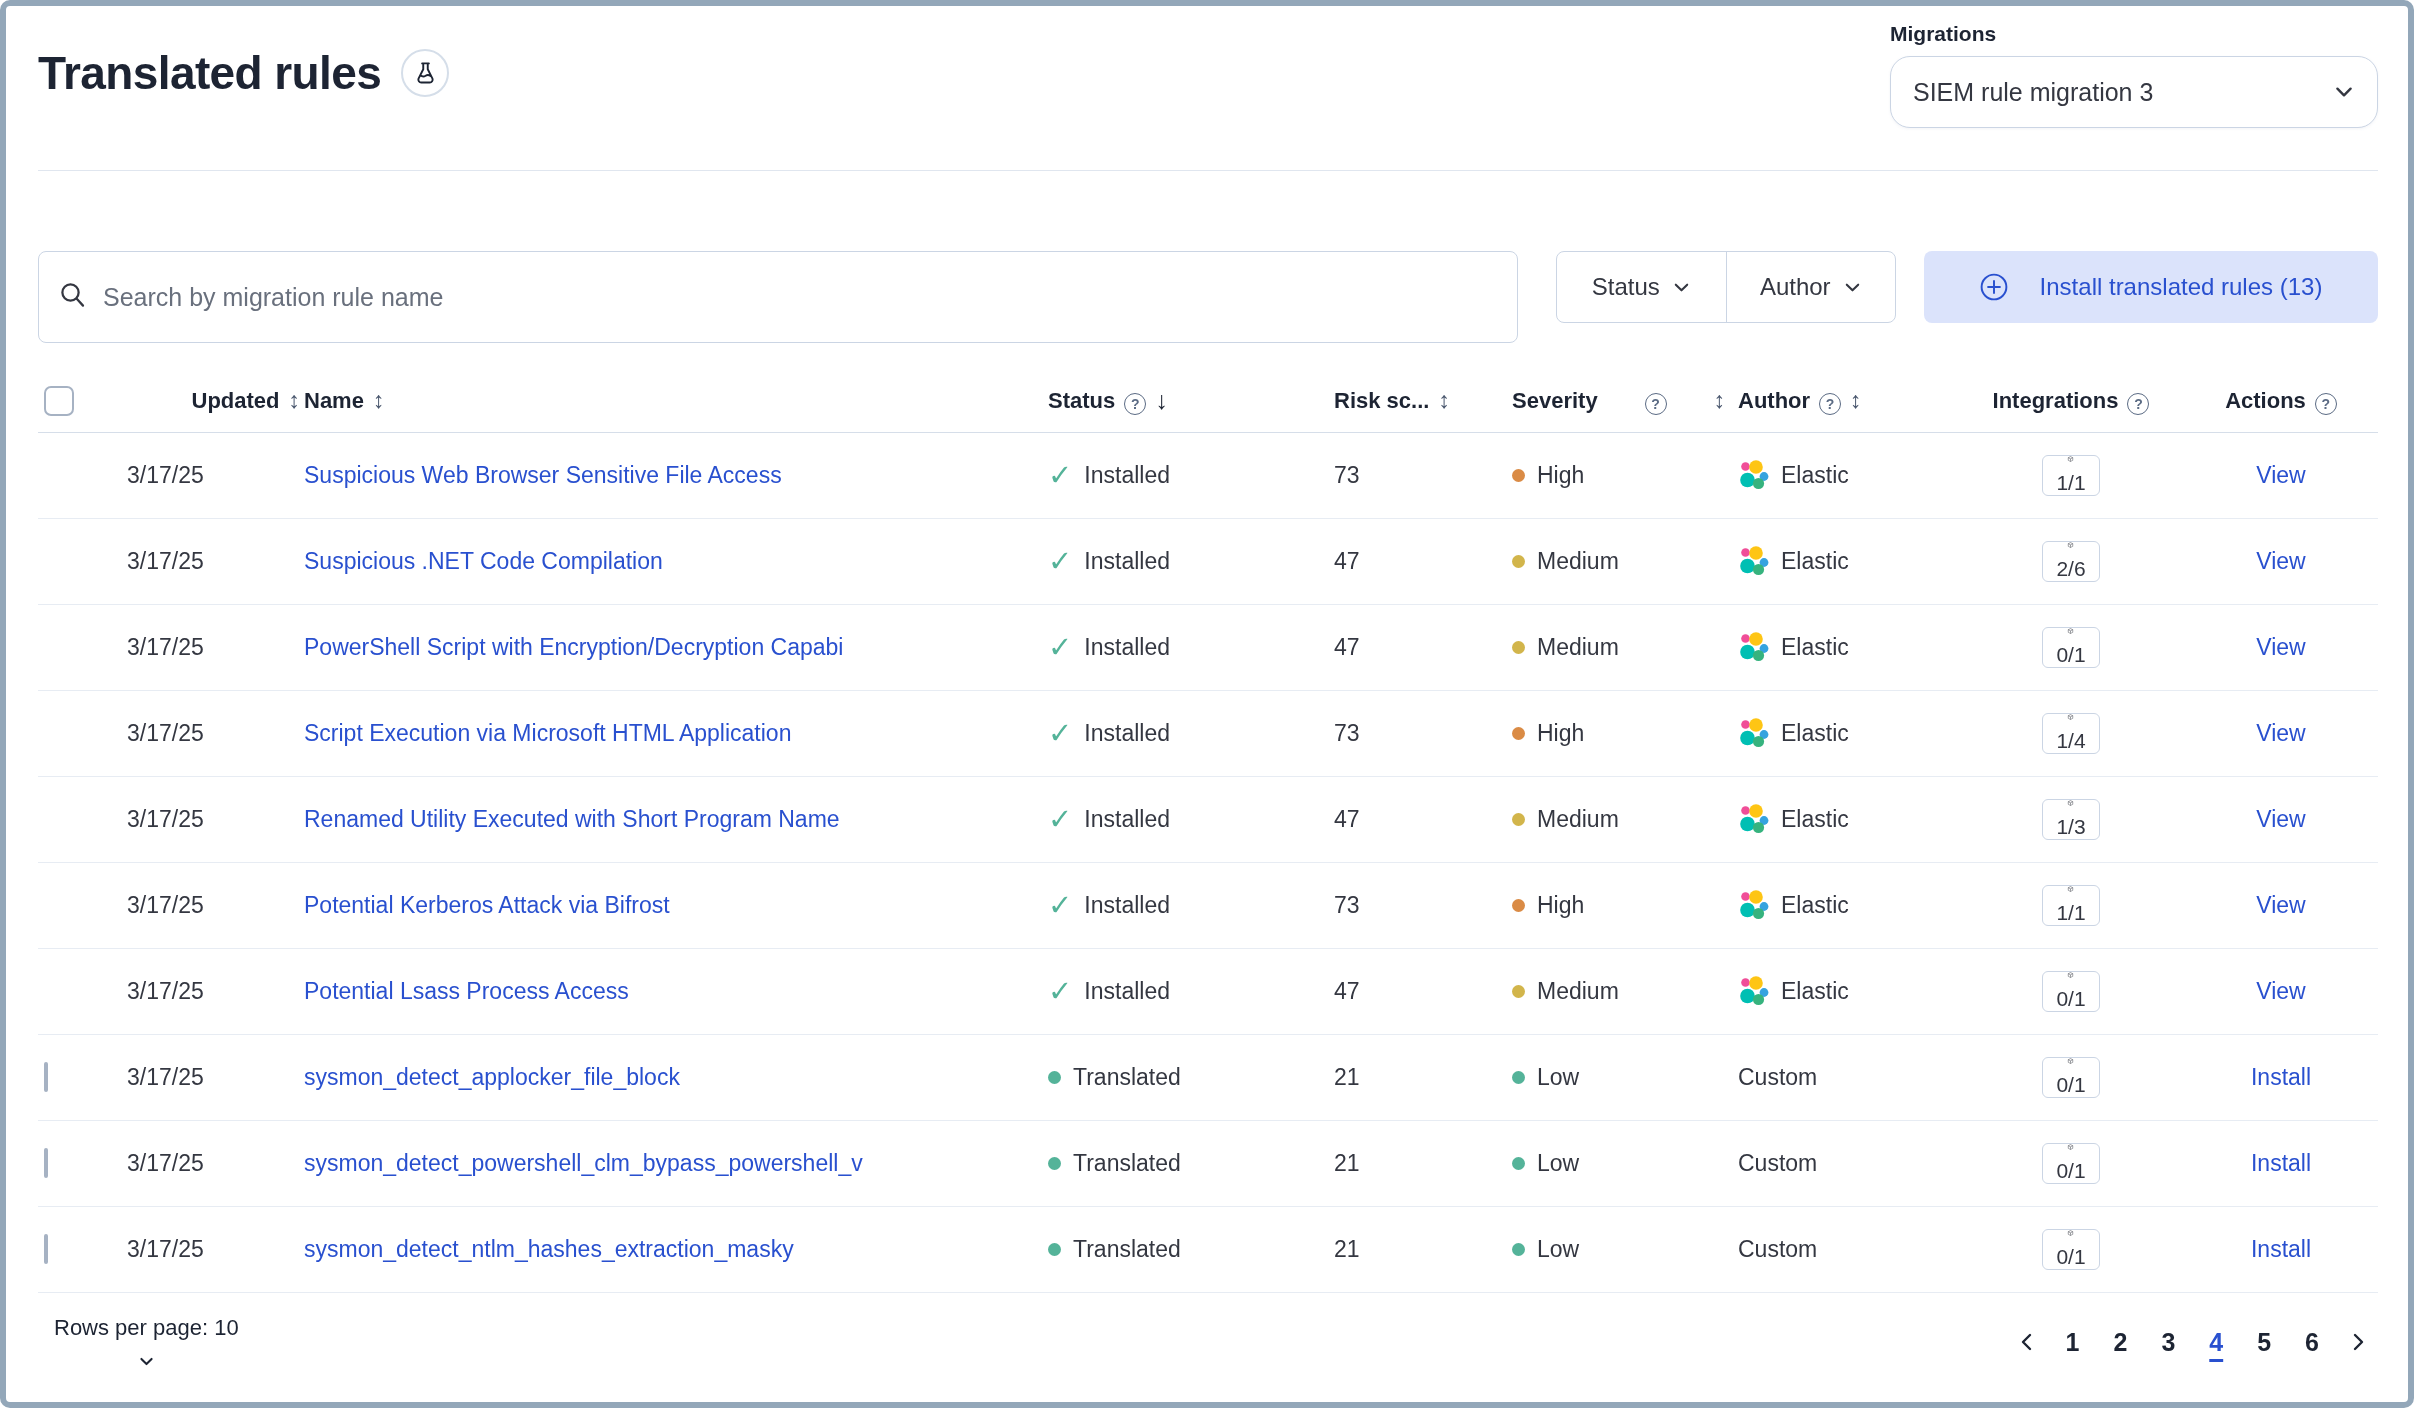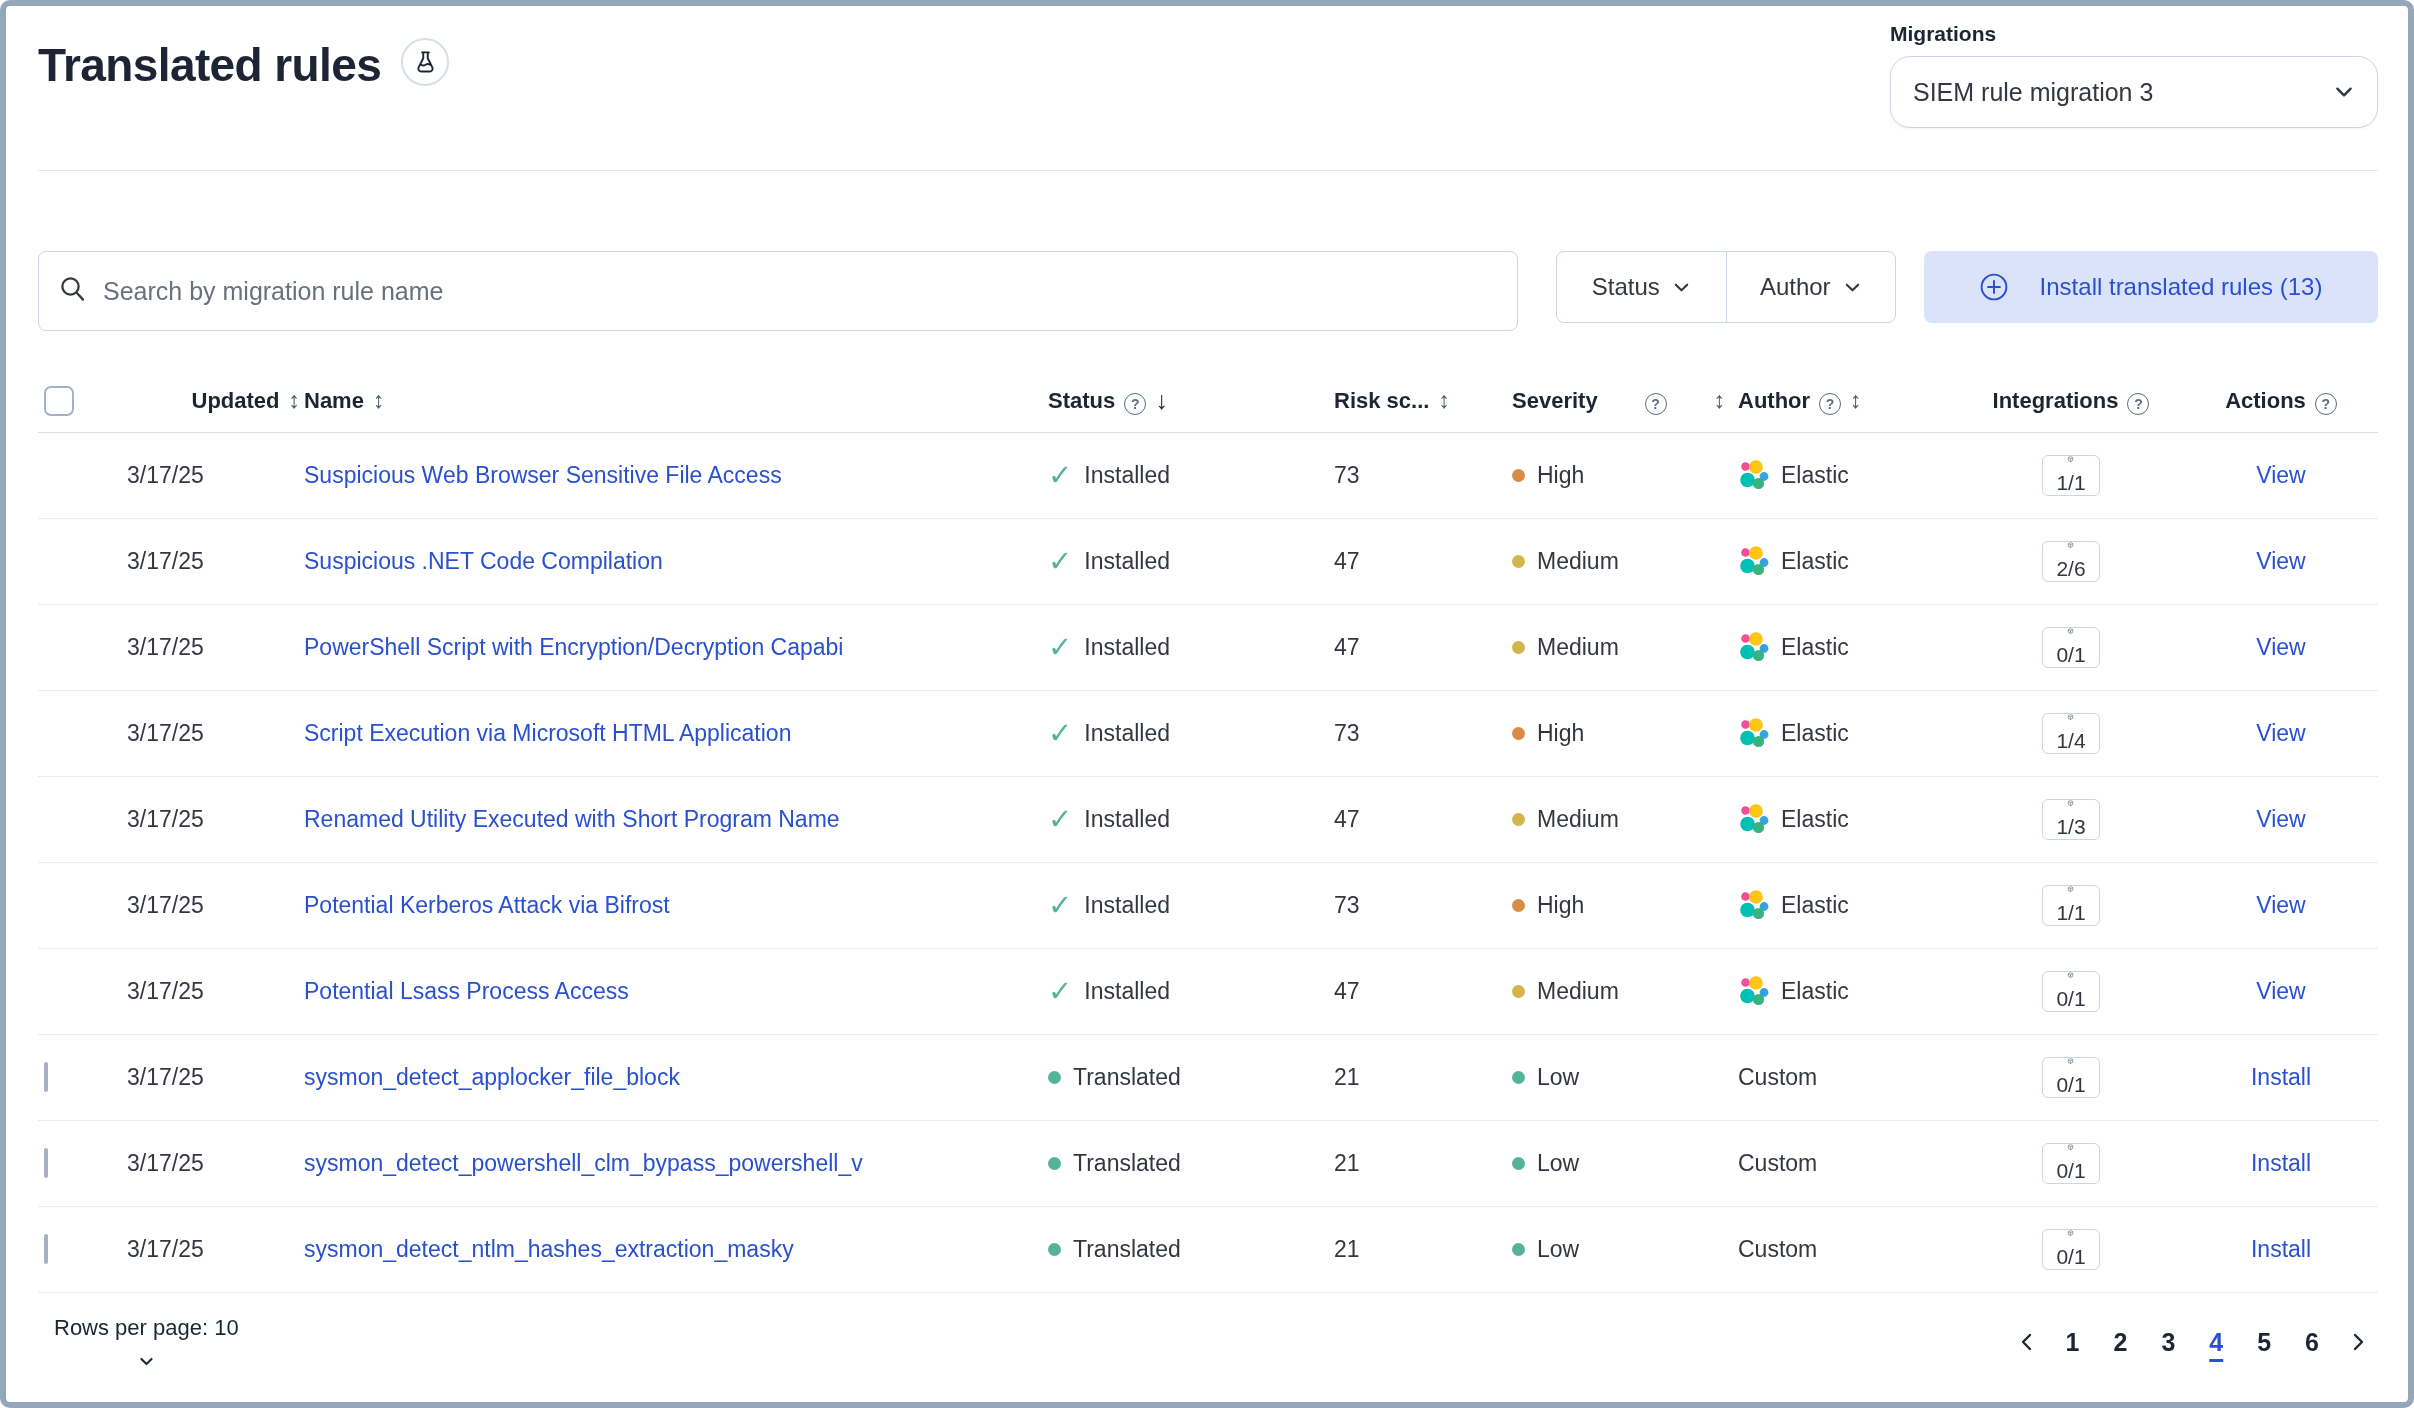--- a/index.html
+++ b/index.html
@@ -9,34 +9,34 @@
     --c-row_border:#E7ECF3; --c-muted:#646A77; --c-frame:#93a7b9;
   }
   *{box-sizing:border-box;}
   body{margin:0;width:2414px;height:1408px;background:#fff;position:relative;
        font-family:"Liberation Sans","DejaVu Sans",sans-serif;color:var(--c-text);overflow:hidden;}
   .frame{position:absolute;inset:0;border:6px solid var(--c-frame);border-radius:10px;pointer-events:none;z-index:50;}
   .page{padding:22px 36px 0 38px;}
 
   
   .header-row{display:flex;justify-content:space-between;align-items:flex-start;height:110px;}
-  .title-wrap{display:flex;gap:20px;margin-top:16px;}
+  .title-wrap{display:flex;align-items:center;gap:20px;margin-top:24px;}
   h1{font-size:46px;font-weight:700;color:var(--c-title);margin:0;letter-spacing:-0.6px;}
   .beta-badge{width:48px;height:48px;border:2px solid #D5DEE9;border-radius:50%;
       display:flex;align-items:center;justify-content:center;background:#fff;}
   .migrations{width:488px;}
   .migrations-label{font-size:21px;font-weight:700;color:var(--c-title);margin-bottom:10px;}
   .select{height:72px;border:1.5px solid var(--c-border);border-radius:20px;display:flex;align-items:center;
       justify-content:space-between;padding:0 22px;font-size:25px;background:#fff;cursor:pointer;
       box-shadow:0 1px 3px rgba(100,120,150,.08);}
   .divider{border:none;border-top:1.5px solid #E0E6EF;margin:38px 0 0;}
 
   
   .toolbar{display:flex;margin-top:80px;height:72px;}
-  .search-box{position:relative;flex:0 0 1480px;height:80px;}
+  .search-box{position:relative;flex:0 0 1480px;height:92px;}
   .search-box input{width:100%;height:100%;border:1.5px solid var(--c-border);border-radius:8px;
       padding:0 20px 0 64px;font-size:25px;color:var(--c-text);outline:none;
       font-family:"Liberation Sans","DejaVu Sans",sans-serif;}
   .search-box input::placeholder{color:#69707D;}
   .search-icon{position:absolute;left:20px;top:50%;transform:translateY(-50%);}
   .filter-group{margin-left:38px;width:340px;border:1.5px solid var(--c-border);border-radius:8px;
       display:flex;background:#fff;overflow:hidden;}
   .filter-btn{flex:1;display:flex;align-items:center;justify-content:center;gap:12px;font-size:24px;
       color:var(--c-text);cursor:pointer;background:none;border:none;
       font-family:"Liberation Sans","DejaVu Sans",sans-serif;}

